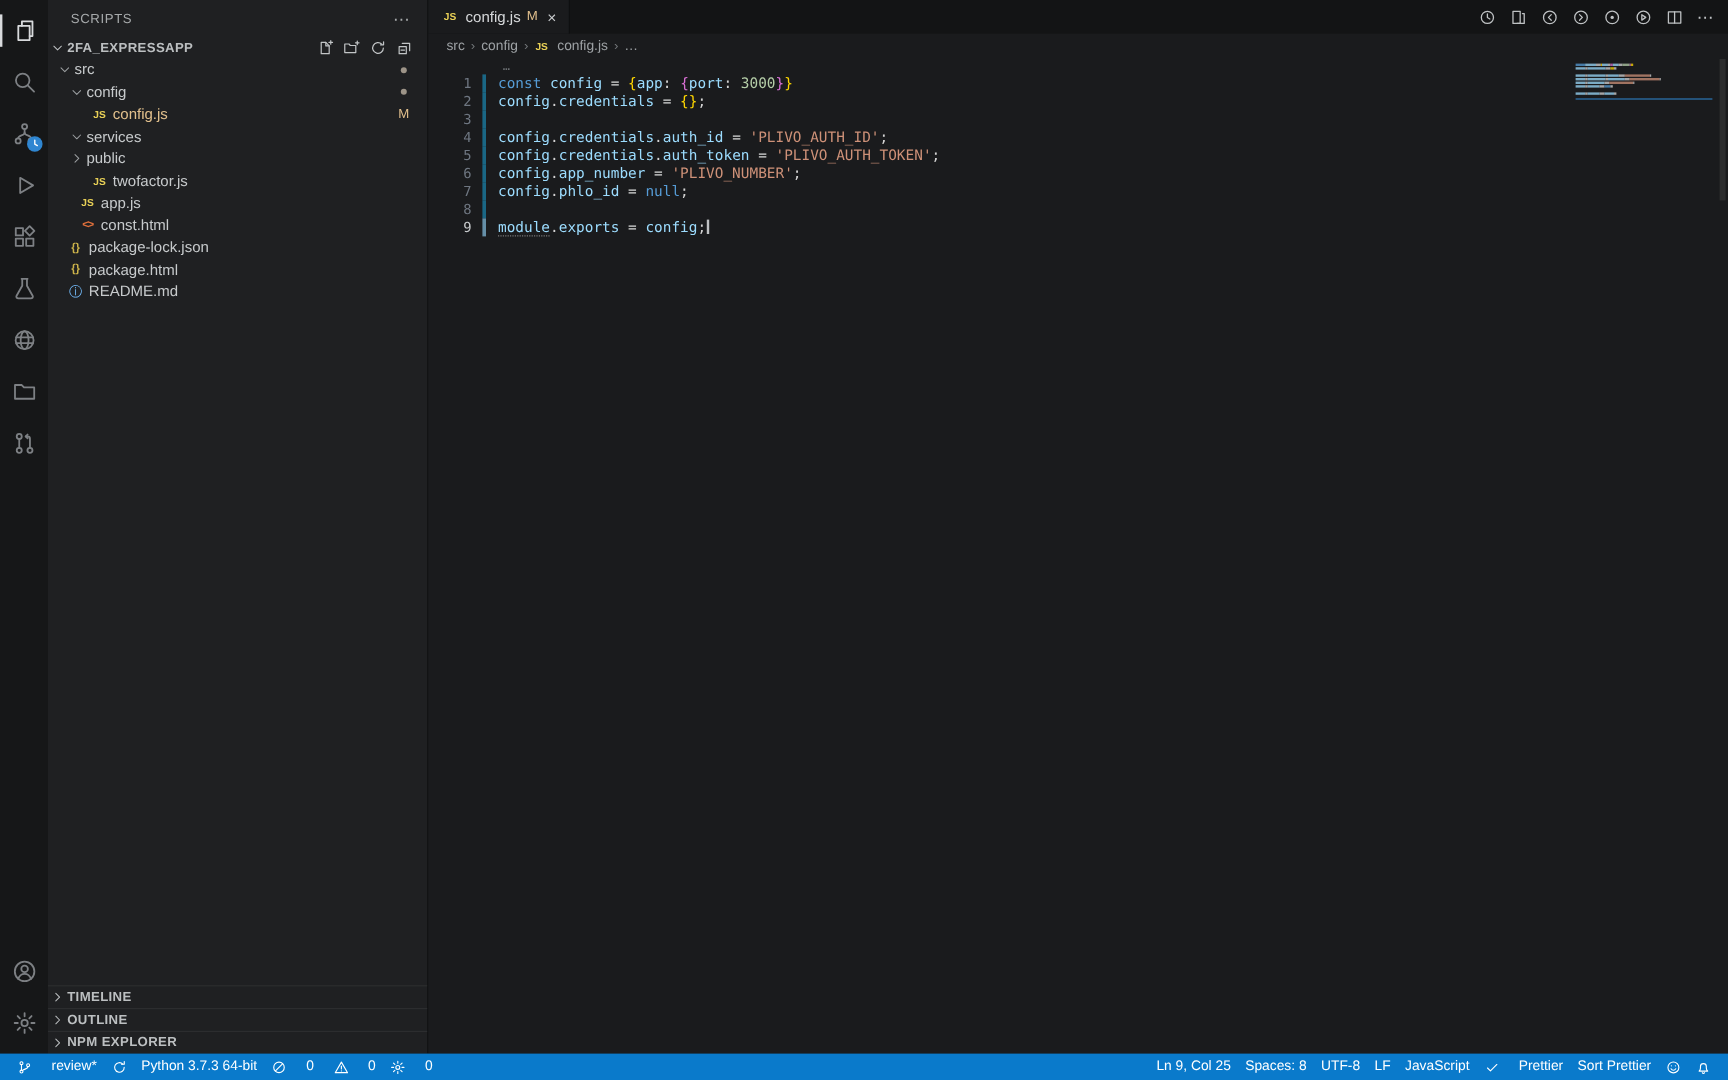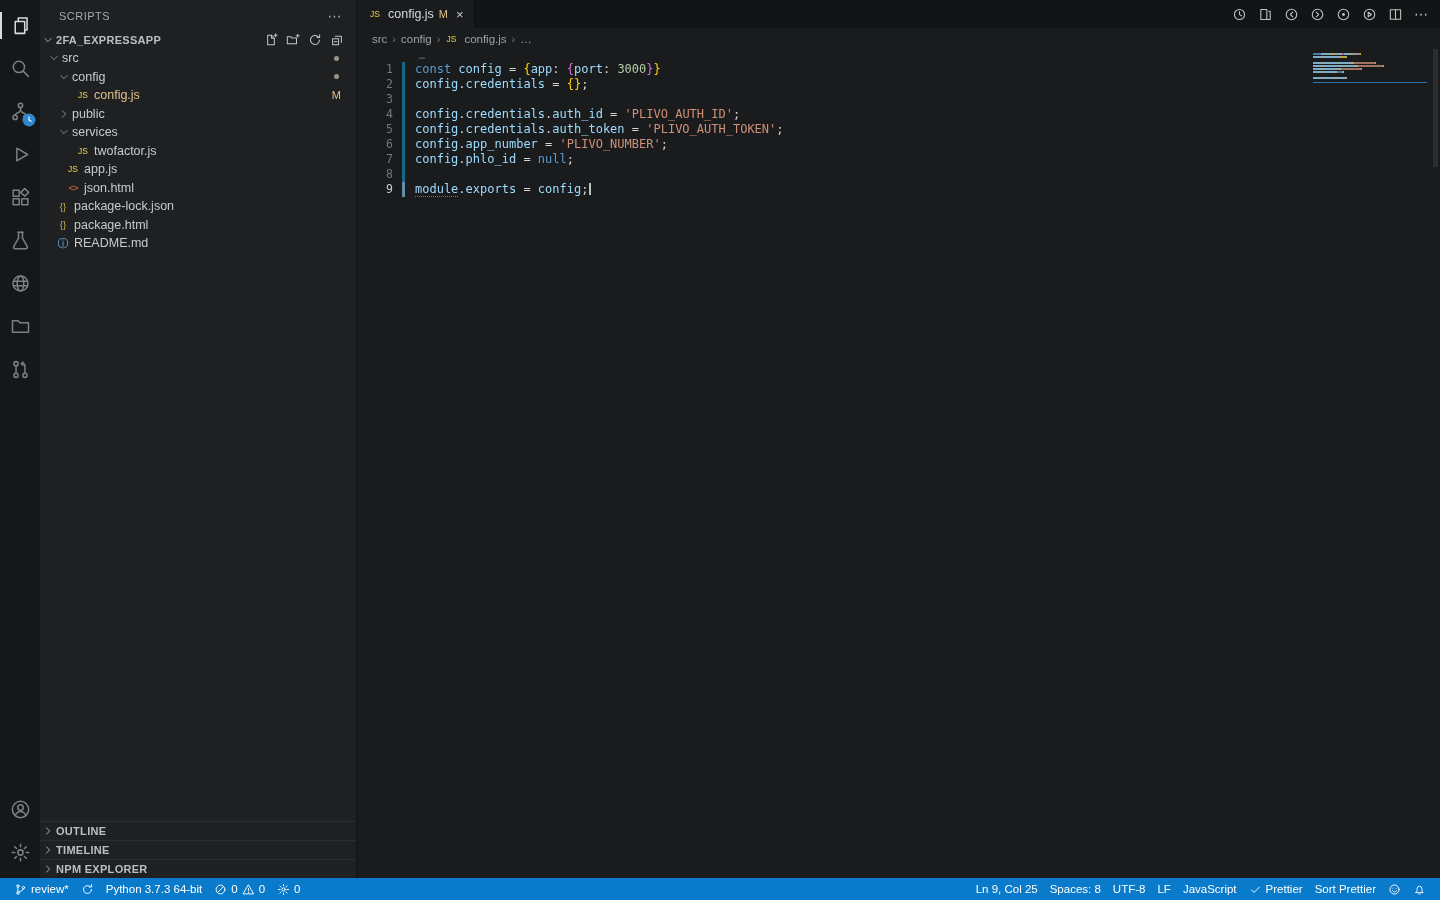--- a/index.html
+++ b/index.html
@@ -26,21 +26,21 @@
   .sb-header{height:18px;display:flex;align-items:center;font-size:11px;font-weight:700;letter-spacing:.3px;color:#bcbfc1;cursor:pointer;flex:none;}
   .sb-header .tw{width:16px;display:flex;justify-content:center;}
   .sb-header .icon svg{width:12px;height:12px;}
   .sb-actions{margin-left:auto;display:flex;gap:8px;padding-right:12px;color:#c2c5c7;}
   .sb-actions .icon svg{width:14px;height:14px;}
   .tree{flex:none;}
   .tree-row{height:18.5px;display:flex;align-items:center;font-size:12.5px;color:#c7cacc;cursor:pointer;position:relative;}
   .tree-row .tw{width:16px;display:flex;justify-content:center;color:#9b9ea1;flex:none;}
   .tree-row .tw svg{width:12px;height:12px;}
   .tree-row .fspace{width:9px;flex:none;}
-  .fbadge{width:16px;flex:none;display:flex;justify-content:center;align-items:center;font-weight:400;margin-right:3px;}
+  .fbadge{width:16px;flex:none;display:flex;justify-content:center;align-items:center;font-weight:700;margin-right:3px;}
   .fb-js{color:#e7cf56;font-size:8.5px;}
   .fb-html{color:#e0703c;font-size:9.5px;letter-spacing:-1px;}
   .fb-json{color:#cbb24a;font-size:9.5px;}
   .fb-md{color:#75beff;font-size:11px;font-weight:400;}
   .tree-label{white-space:nowrap;}
   .tree-label.modified{color:#E2C08D;}
   .row-badge{position:absolute;right:15px;color:#E2C08D;font-size:11px;font-weight:400;}
   .row-dot{position:absolute;right:17px;width:5px;height:5px;border-radius:50%;background:#9d9488;}
   .sb-bottom{margin-top:auto;flex:none;}
   .sb-bottom .sb-header{height:19px;border-top:1px solid #2c2d2f;}
@@ -77,21 +77,21 @@
 
   .minimap{position:absolute;top:4px;right:13px;width:114px;}
   .mm-row{height:2px;margin-bottom:1px;display:flex;}
   .mm-tok{height:2px;flex:none;}
   .mm-underline{height:1px;background:rgba(47,134,209,.85);margin-top:3px;}
   .scrollbar{position:absolute;top:0;right:0;width:10px;bottom:0;}
   .scroll-thumb{position:absolute;top:0;right:2px;width:5px;height:118px;background:rgba(130,130,130,.18);}
 
   
   .statusbar{position:absolute;left:0;right:0;bottom:0;height:22px;background:#0a7acb;color:#fff;display:flex;align-items:center;font-size:11.5px;padding:0 8px;}
-  .sbi{display:flex;align-items:center;gap:4px;padding:0 6px;height:22px;cursor:pointer;white-space:nowrap;}
+  .sbi{display:flex;align-items:center;gap:16px;padding:0 6px;height:22px;cursor:pointer;white-space:nowrap;}
   .sbi .icon svg{width:13px;height:13px;}
   .sb-right{margin-left:auto;display:flex;align-items:flex-end;}
 </style>
 </head>
 <body>
 
 <div class="app">
 
   <div class="activitybar">
     <div id="ab-top">
@@ -265,47 +265,47 @@
         </div>
         <div class="tree-row" style="padding-left: 26px;">
           <span class="fspace"></span>
           <span class="fbadge fb-js">JS</span>
           <span class="tree-label modified">config.js</span>
           <span class="row-badge">M</span>
         </div>
         <div class="tree-row" style="padding-left: 16px;">
           <span class="tw">
             <svg viewBox="0 0 16 16" fill="none" stroke="currentColor" stroke-width="1.15" stroke-linecap="round" stroke-linejoin="round">
-              <path d="M6 3.8L10.2 8L6 12.2"></path>
-            </svg>
-          </span>
-          <span class="tree-label">public</span>
+              <path d="M3.8 6L8 10.2L12.2 6"></path>
+            </svg>
+          </span>
+          <span class="tree-label">services</span>
         </div>
         <div class="tree-row" style="padding-left: 16px;">
           <span class="tw">
             <svg viewBox="0 0 16 16" fill="none" stroke="currentColor" stroke-width="1.15" stroke-linecap="round" stroke-linejoin="round">
-              <path d="M3.8 6L8 10.2L12.2 6"></path>
-            </svg>
-          </span>
-          <span class="tree-label">services</span>
+              <path d="M6 3.8L10.2 8L6 12.2"></path>
+            </svg>
+          </span>
+          <span class="tree-label">public</span>
         </div>
         <div class="tree-row" style="padding-left: 26px;">
           <span class="fspace"></span>
           <span class="fbadge fb-js">JS</span>
           <span class="tree-label">twofactor.js</span>
         </div>
         <div class="tree-row" style="padding-left: 16px;">
           <span class="fspace"></span>
           <span class="fbadge fb-js">JS</span>
           <span class="tree-label">app.js</span>
         </div>
         <div class="tree-row" style="padding-left: 16px;">
           <span class="fspace"></span>
           <span class="fbadge fb-html">&lt;&gt;</span>
-          <span class="tree-label">json.html</span>
+          <span class="tree-label">const.html</span>
         </div>
         <div class="tree-row" style="padding-left: 6px;">
           <span class="fspace"></span>
           <span class="fbadge fb-json">{}</span>
           <span class="tree-label">package-lock.json</span>
         </div>
         <div class="tree-row" style="padding-left: 6px;">
           <span class="fspace"></span>
           <span class="fbadge fb-json">{}</span>
           <span class="tree-label">package.html</span>
@@ -318,31 +318,31 @@
       </div>
     <div class="sb-bottom" id="sb-bottom">
         <div class="sb-header">
           <span class="tw">
             <span class="icon">
               <svg viewBox="0 0 16 16" fill="none" stroke="currentColor" stroke-width="1.15" stroke-linecap="round" stroke-linejoin="round">
                 <path d="M6 3.8L10.2 8L6 12.2"></path>
               </svg>
             </span>
           </span>
-          <span>OUTLINE</span>
+          <span>TIMELINE</span>
         </div>
         <div class="sb-header">
           <span class="tw">
             <span class="icon">
               <svg viewBox="0 0 16 16" fill="none" stroke="currentColor" stroke-width="1.15" stroke-linecap="round" stroke-linejoin="round">
                 <path d="M6 3.8L10.2 8L6 12.2"></path>
               </svg>
             </span>
           </span>
-          <span>TIMELINE</span>
+          <span>OUTLINE</span>
         </div>
         <div class="sb-header">
           <span class="tw">
             <span class="icon">
               <svg viewBox="0 0 16 16" fill="none" stroke="currentColor" stroke-width="1.15" stroke-linecap="round" stroke-linejoin="round">
                 <path d="M6 3.8L10.2 8L6 12.2"></path>
               </svg>
             </span>
           </span>
           <span>NPM EXPLORER</span>

